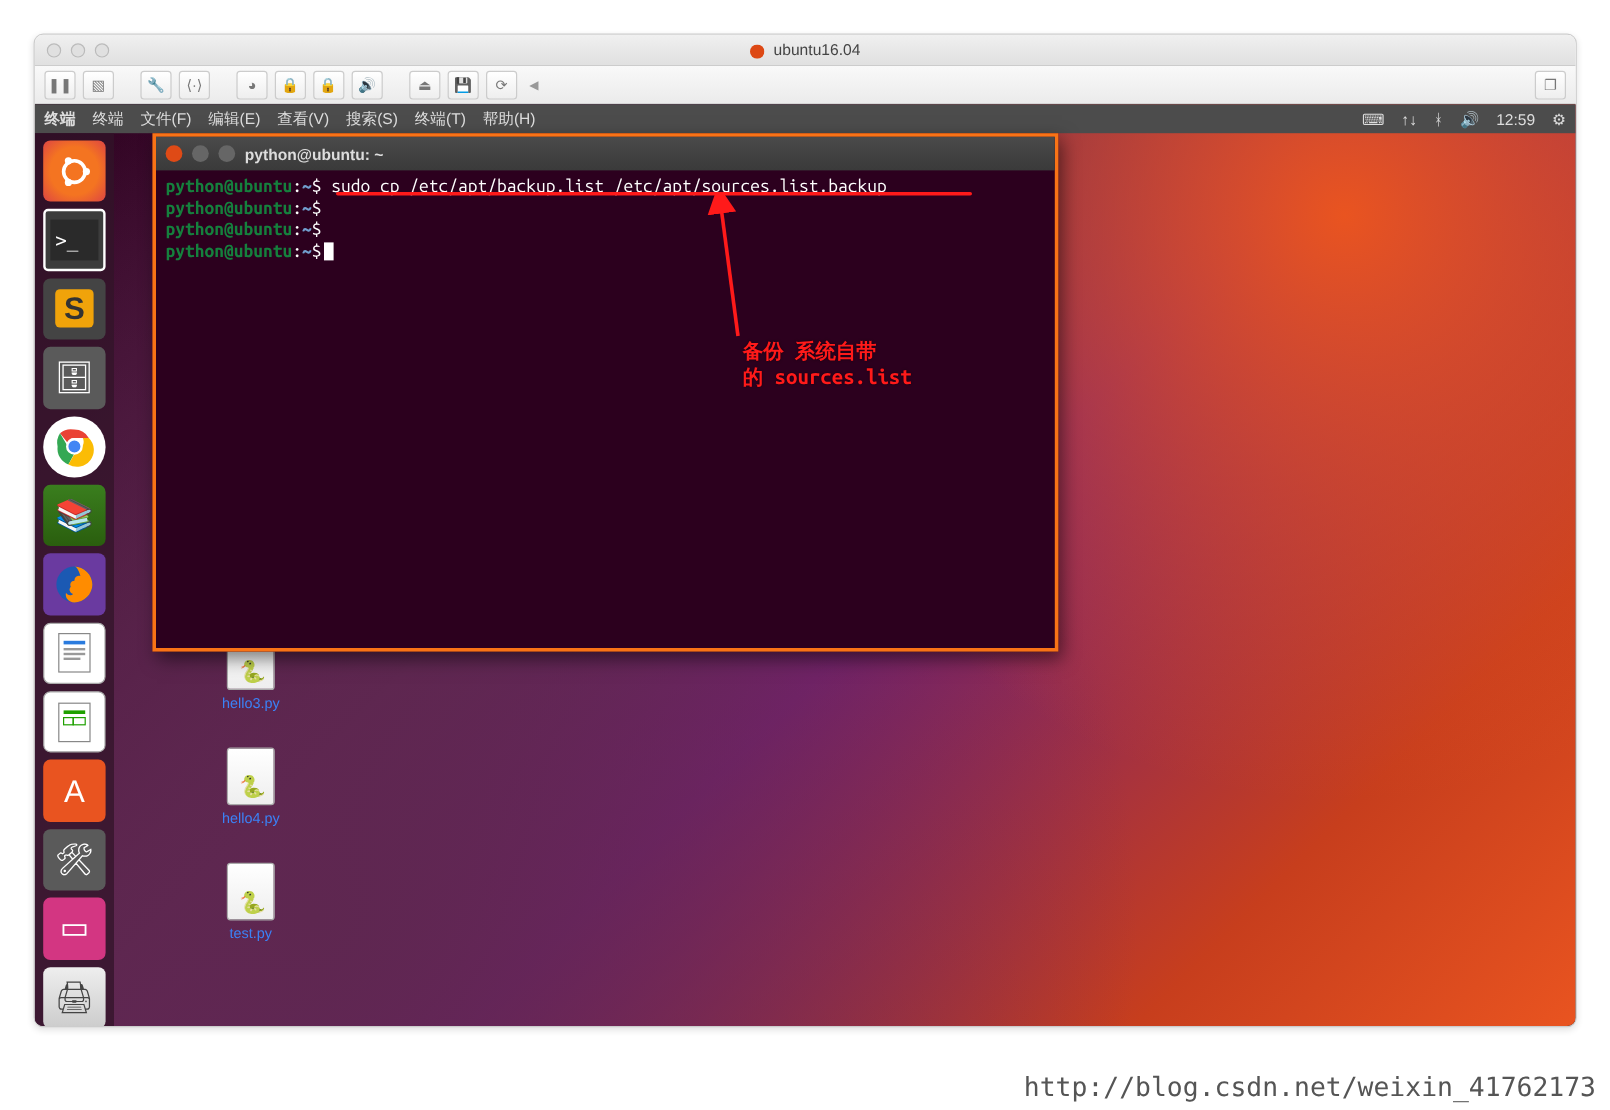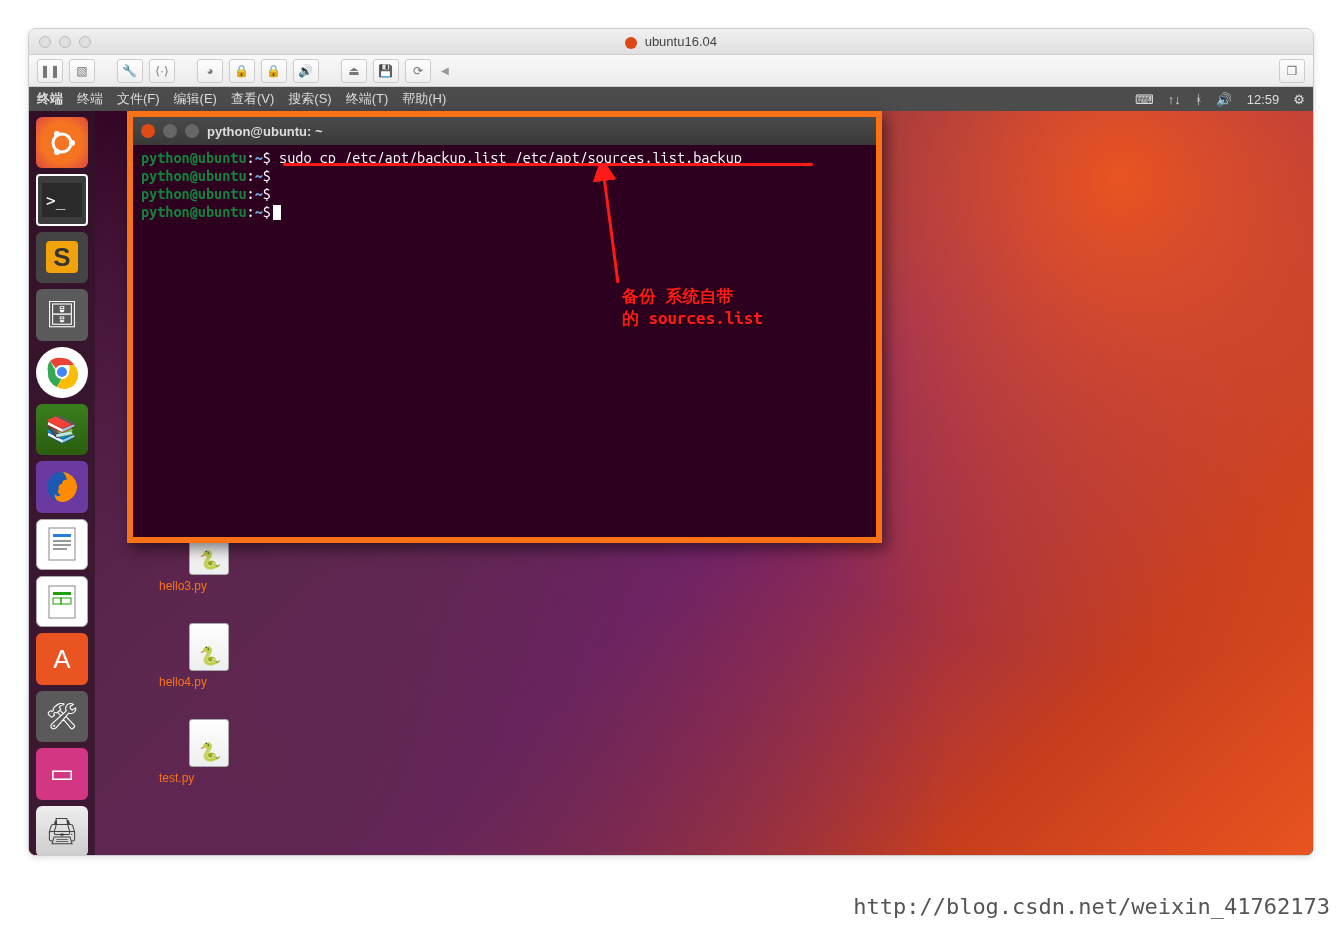--- a/index.html
+++ b/index.html
@@ -34,24 +34,24 @@
 .li.files{background:#5a5a5a;}
 .li.chrome{background:#fff;border-radius:50%;}
 .li.green{background:linear-gradient(#3a7e1e,#2a5e0e);}
 .li.ff{background:#6a3aa0;}
 .li.doc{background:#fff;border:1px solid #aaa;}
 .li.sw{background:#E95420;}
 .li.tools{background:#5a5a5a;}
 .li.pink{background:#d33682;}
 .li.printer{background:linear-gradient(#eee,#ccc);color:#444;}
 .desktop-icons{position:absolute;top:440px;left:130px;}
-.dicon{width:100px;text-align:left;color:#f97316;font-size:12px;margin-bottom:30px;}
+.dicon{width:100px;text-align:center;color:#3b82f6;font-size:12px;margin-bottom:30px;}
 .dicon .fi{width:40px;height:48px;margin:0 auto 4px;background:linear-gradient(#fff,#eee);border:1px solid #aaa;border-radius:3px;position:relative;}
 .dicon .fi::after{content:"🐍";position:absolute;bottom:3px;right:6px;font-size:18px;}
-.termwin{position:absolute;top:24px;left:98px;width:755px;height:432px;background:#2C001E;border:6px solid #f97316;box-shadow:4px 6px 14px rgba(0,0,0,0.5);}
+.termwin{position:absolute;top:24px;left:98px;width:755px;height:432px;background:#2C001E;border:3px solid #f97316;box-shadow:4px 6px 14px rgba(0,0,0,0.5);}
 .term-titlebar{height:28px;background:linear-gradient(#4a4a4a,#3a3a3a);display:flex;align-items:center;padding:0 8px;gap:8px;color:#ddd;font-size:13px;font-weight:bold;}
 .twb{width:14px;height:14px;border-radius:50%;}
 .twb.cl{background:#df4a16;}
 .twb.mn{background:#666;}
 .twb.mx{background:#666;}
 .term-body{padding:4px 8px;font-family:"Ubuntu Mono",monospace;font-size:14.5px;line-height:18px;position:relative;height:404px;}
 .pline .user{color:#15803d;font-weight:bold;}
 .pline .path{color:#729FCF;font-weight:bold;}
 .pline .cmd{color:#fff;}
 .cursor{display:inline-block;width:8px;height:15px;background:#fff;vertical-align:text-bottom;margin-left:2px;}

